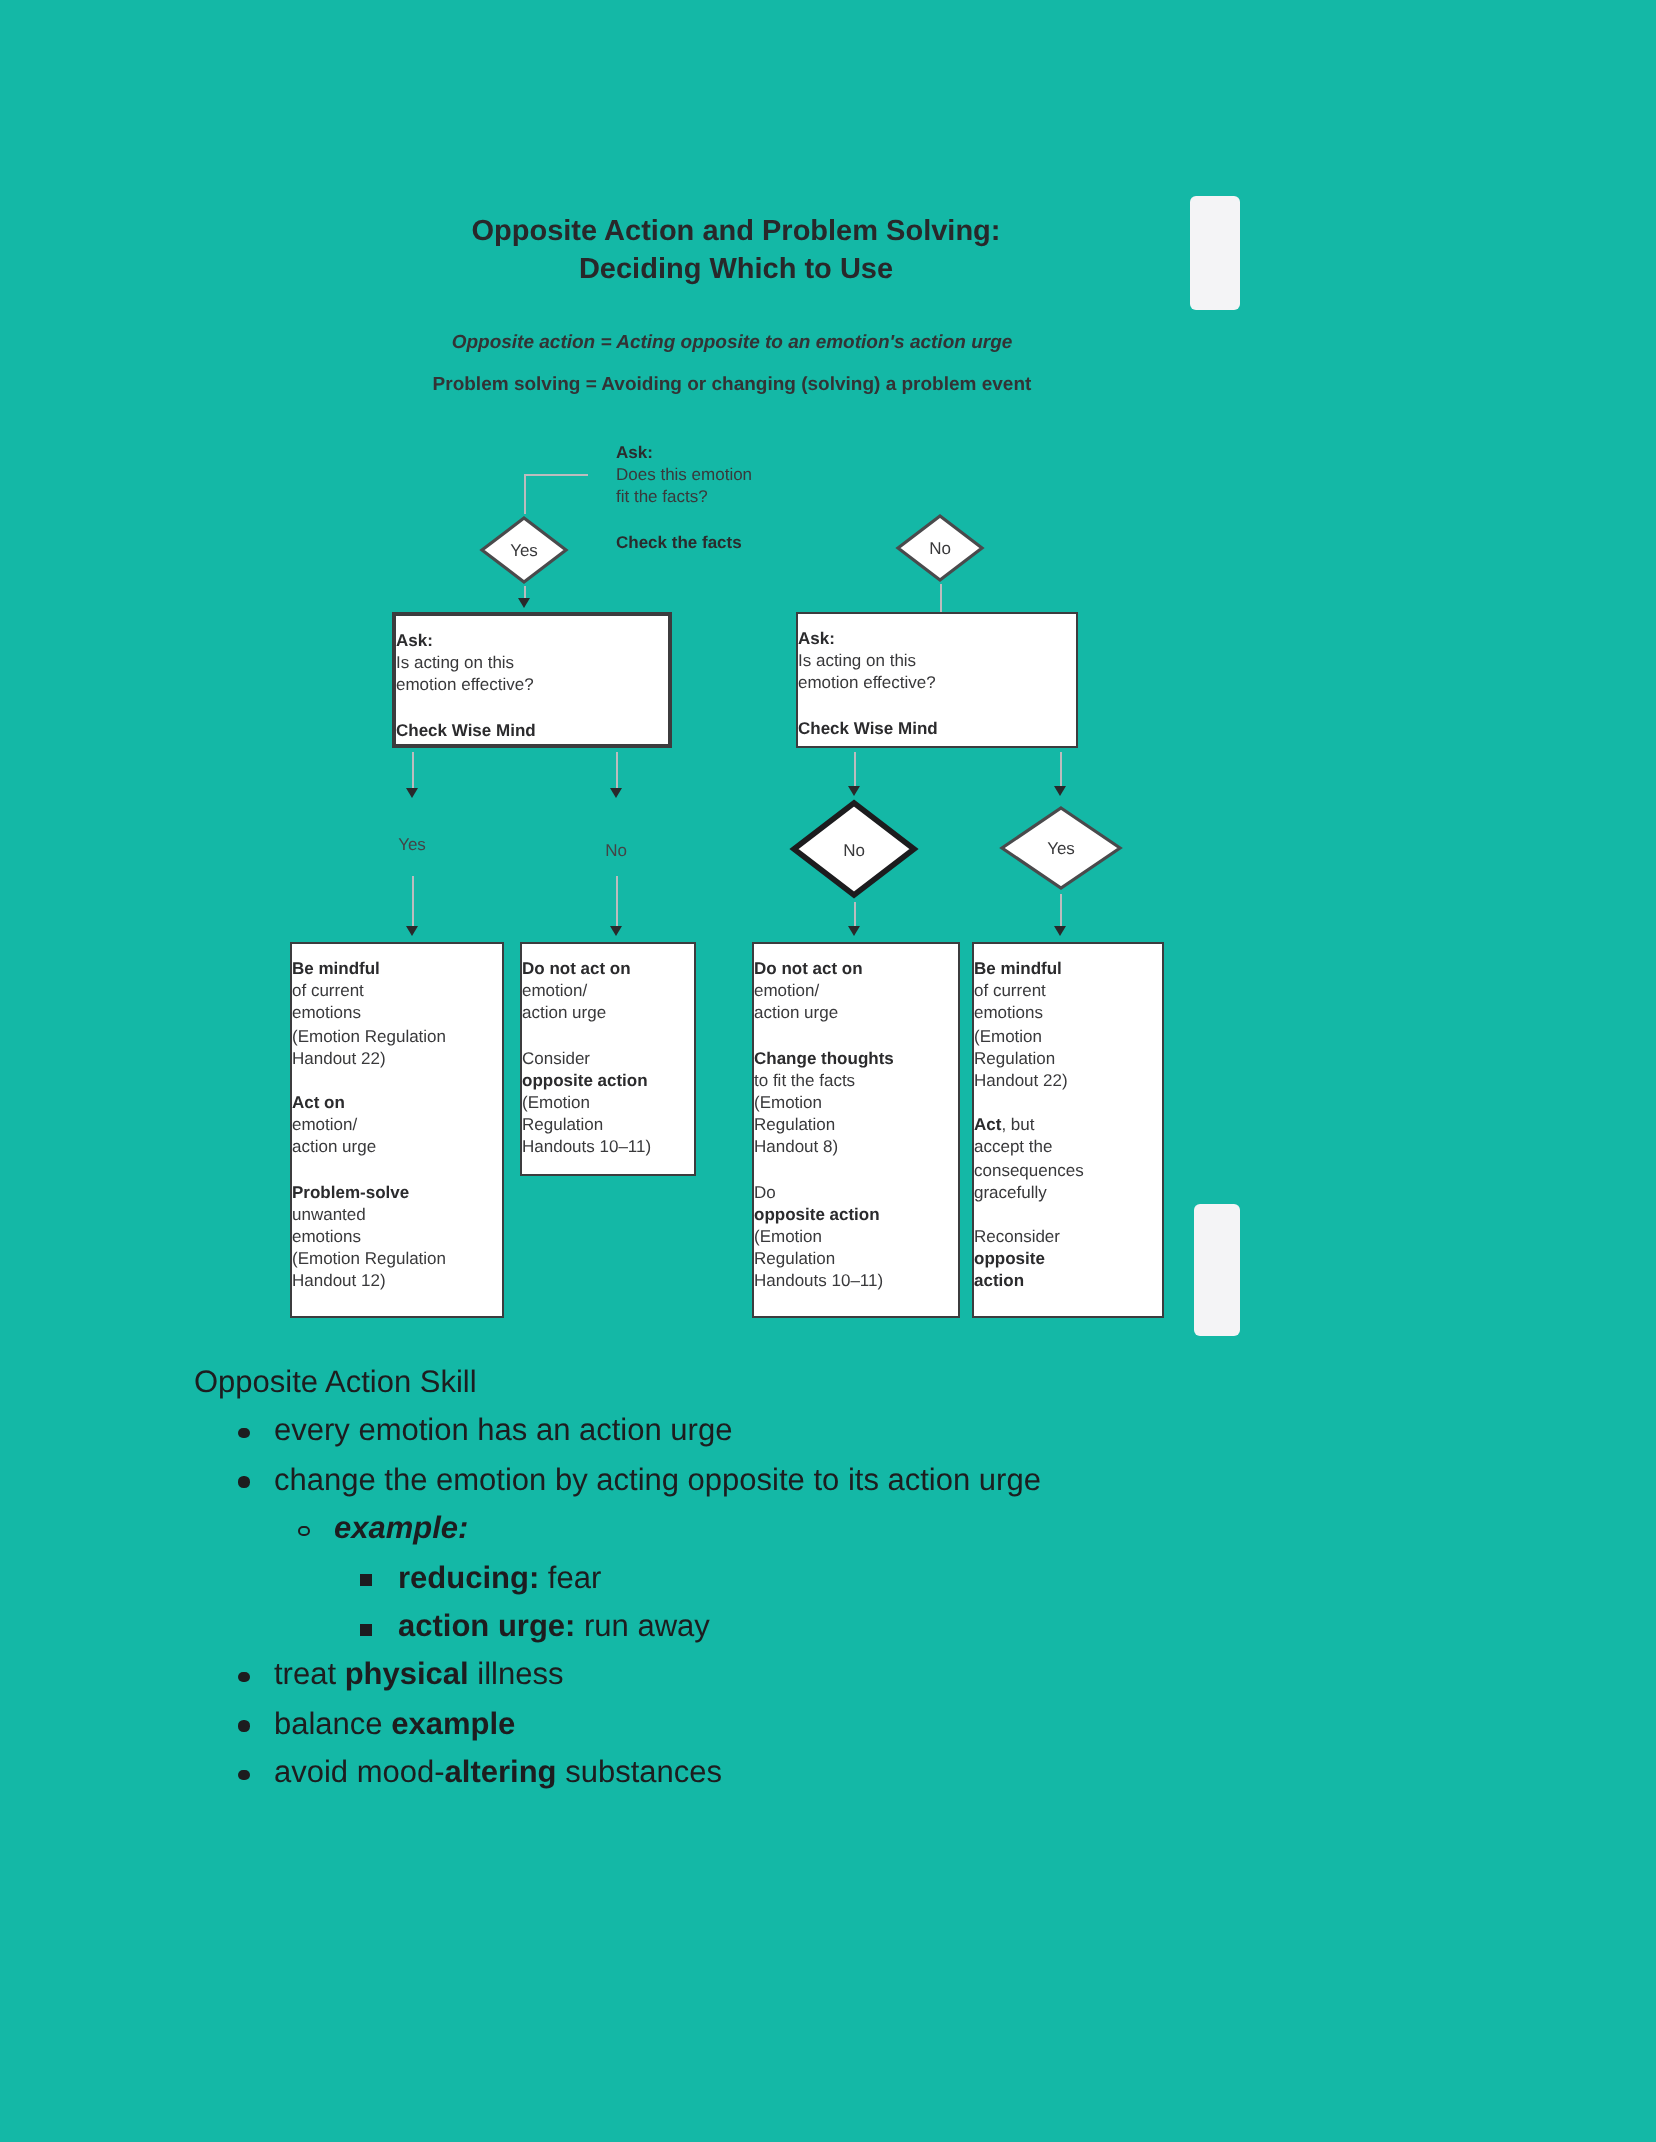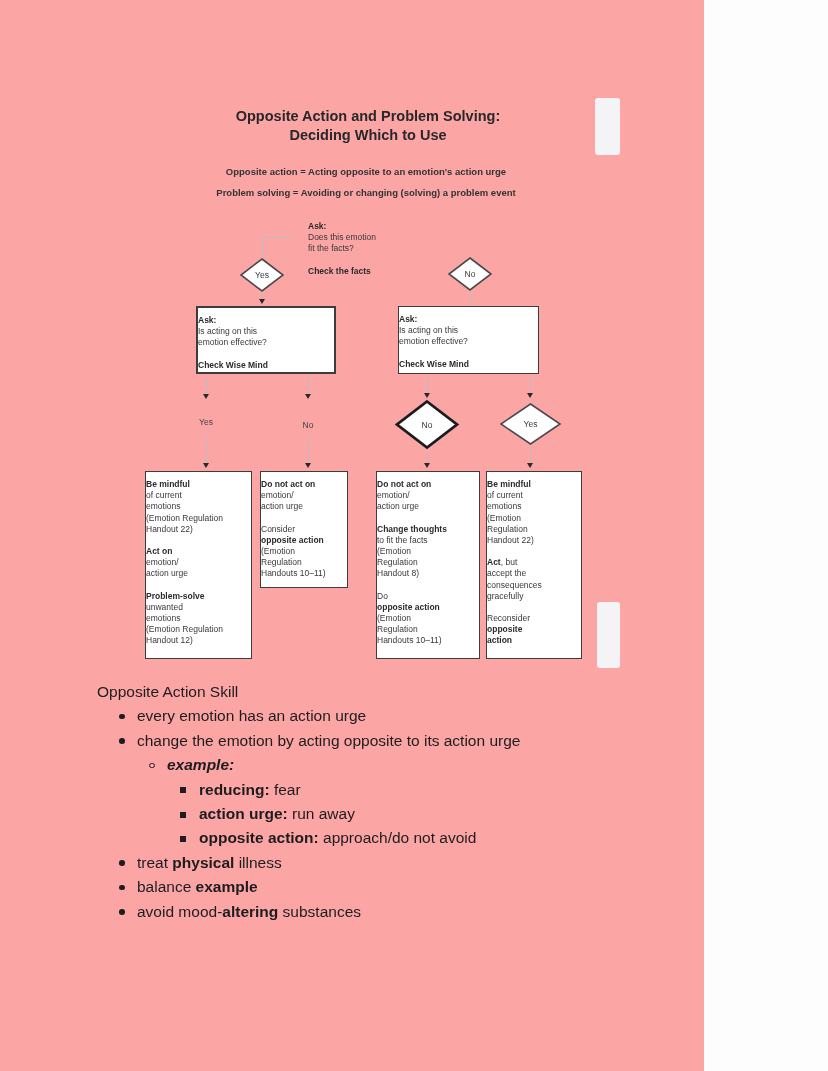--- a/index.html
+++ b/index.html
@@ -1,18 +1,18 @@
 <!DOCTYPE html>
 <html><head>
 <meta charset="utf-8">
 <style>
   * { margin:0; padding:0; box-sizing:border-box; }
   html,body { background:#fdfdfd; }
   body { font-family:"Liberation Sans", sans-serif; }
-  #page { position:relative; width:704px; height:1071px; background:#fca5a5; overflow:hidden; }
+  #page { position:relative; width:828px; height:1071px; background:#14b8a6; overflow:hidden; }
 
   
   #flowchart { position:absolute; left:0; top:0; width:828px; height:676px; color:#39393b; }
   .fc-abs { position:absolute; }
   .fc-title { font-weight:bold; font-size:14.5px; line-height:18.5px; text-align:center; color:#28282a; }
   .fc-def { font-weight:bold; font-size:9.5px; text-align:center; color:#333335; }
   .fc-text { font-size:8.5px; line-height:11.2px; text-align:left; }
   .fc-text .b, .b { font-weight:bold; color:#2b2b2d; }
   .i { font-style:italic; }
   .gap { height:11px; }
@@ -53,21 +53,21 @@
   <div id="flowchart">
 
     <div class="fc-abs artifact" style="left:595px; top:98px; width:25px; height:57px;"></div>
     <div class="fc-abs artifact" style="left:597px; top:602px; width:23px; height:66px;"></div>
 
     <div class="fc-abs fc-title" style="left:183px; top:107px; width:370px;">
       <div>Opposite Action and Problem Solving:</div>
       <div>Deciding Which to Use</div>
     </div>
 
-    <div class="fc-abs fc-def" style="left:116px; top:166px; width:500px;">Opposite action = Acting opposite to an emotion's action urge</div>
+    <div class="fc-abs fc-def" style="left:116px; top:166px; width:500px;font-style:italic;">Opposite action = Acting opposite to an emotion's action urge</div>
     <div class="fc-abs fc-def" style="left:116px; top:187px; width:500px;">Problem solving = Avoiding or changing (solving) a problem event</div>
 
     <div class="fc-abs fc-text" style="left:308px; top:221px; width:110px;">
         <div><span class="b">Ask:</span></div>
         <div><span>Does this emotion</span></div>
         <div><span>fit the facts?</span></div>
         <div class="gap"></div>
         <div><span class="b">Check the facts</span></div>
       </div>
 
@@ -222,24 +222,20 @@
     </div>
 
     <div class="note-line lvl3">
       <span class="marker m-square"></span>
       <span><span class="b">reducing:</span><span> fear</span></span>
     </div>
     <div class="note-line lvl3">
       <span class="marker m-square"></span>
       <span><span class="b">action urge:</span><span> run away</span></span>
     </div>
-    <div class="note-line lvl3">
-      <span class="marker m-square"></span>
-      <span><span class="b">opposite action:</span><span> approach/do not avoid</span></span>
-    </div>
 
 
     <div class="note-line lvl1">
       <span class="marker m-disc"></span>
       <span><span>treat </span><span class="b">physical</span><span> illness</span></span>
     </div>
     <div class="note-line lvl1">
       <span class="marker m-disc"></span>
       <span><span>balance </span><span class="b">example</span></span>
     </div>

